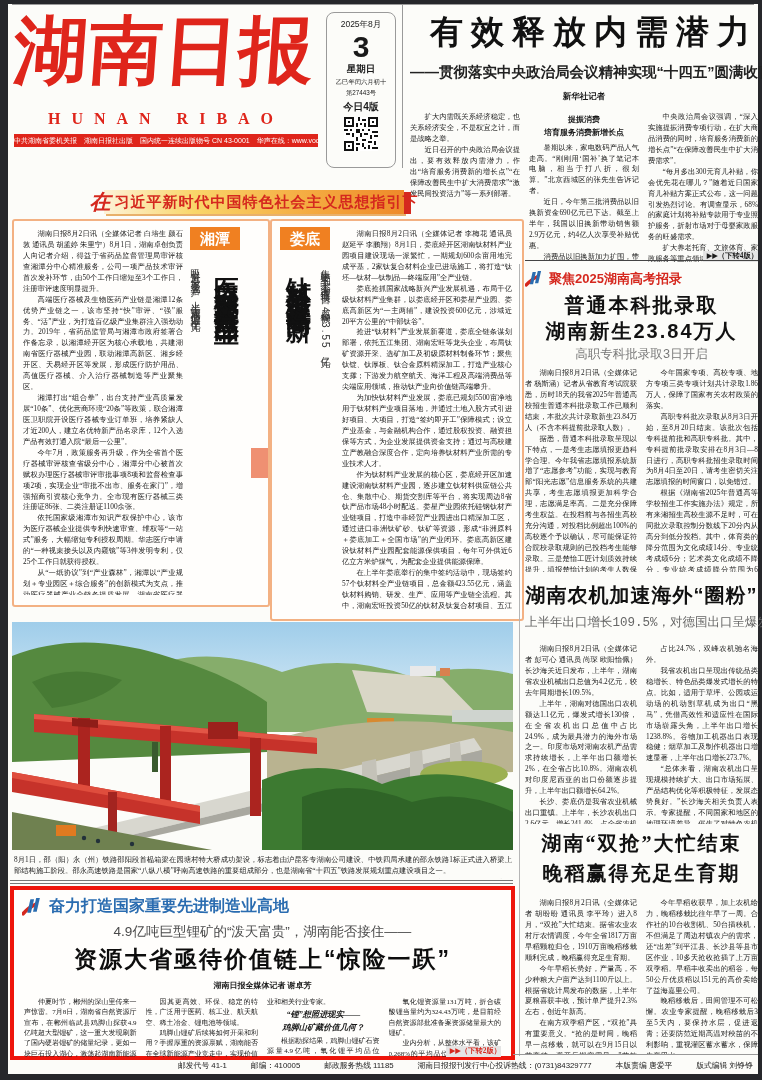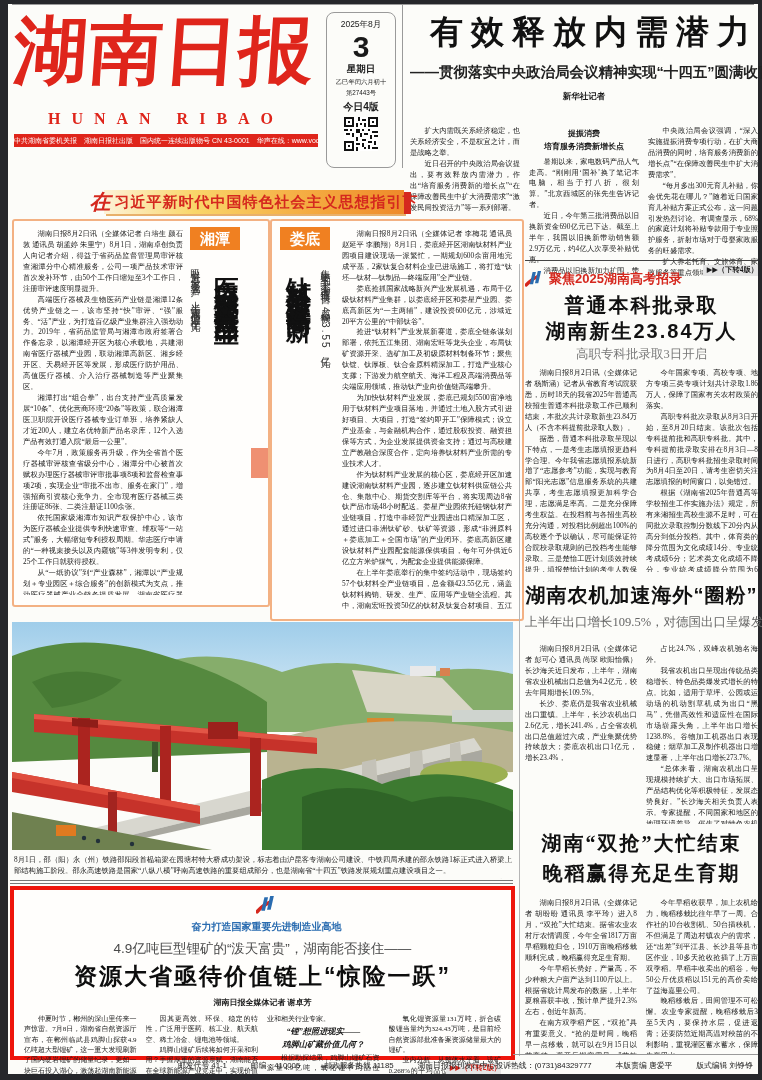--- a/index.html
+++ b/index.html
@@ -53,33 +53,33 @@
   .vsub{writing-mode:vertical-rl;font-size:10px;color:#333;letter-spacing:2px;
         font-family:"Liberation Sans",sans-serif;}
   .boxbody{font-size:7.3px;line-height:1.5;text-align:justify;overflow:hidden;}
   .salmon{background:#ef9072;}
   
   .sec-rule{background:#444;height:1px;}
   .sechead{display:flex;align-items:center;gap:5px;font-family:"Liberation Sans",sans-serif;
            font-weight:bold;font-size:13px;color:#d5281e;white-space:nowrap;}
   .h2a{font-family:"Liberation Sans",sans-serif;font-weight:bold;font-size:20px;text-align:center;
        letter-spacing:2px;white-space:nowrap;color:#111;}
-  .h2sub{font-size:12.5px;color:#777;text-align:center;font-family:Liberation Serif, serif;
+  .h2sub{font-size:12.5px;color:#777;text-align:center;font-family:Liberation Mono, monospace;
          white-space:nowrap;}
   .h2serif{font-weight:bold;font-size:20px;text-align:center;letter-spacing:2px;
            white-space:nowrap;color:#111;}
   
   .photo{display:block;}
   .caption{font-size:7.3px;line-height:1.55;text-align:justify;color:#222;}
   .credit{float:right;}
   .dblrule{border-top:1px solid #777;border-bottom:1px solid #777;height:2px;}
   
   .redbox{border:4px solid #ee150b;background:#fffefc;}
   .bluehead{display:flex;align-items:center;gap:6px;font-family:"Liberation Sans",sans-serif;
-            font-weight:bold;font-size:10px;color:#2a6cb0;white-space:nowrap;flex-direction:column;}
+            font-weight:bold;font-size:16px;color:#2a6cb0;white-space:nowrap;}
   .kicker{text-align:center;font-size:13.5px;color:#4a4a4a;
           font-family:"Liberation Sans",sans-serif;white-space:nowrap;}
   .feat-title{text-align:center;font-family:"Liberation Sans",sans-serif;font-weight:bold;
               font-size:23px;letter-spacing:2px;white-space:nowrap;color:#0d0d0d;}
   .subhead2{font-weight:bold;font-style:italic;text-align:center;font-size:8.2px;line-height:1.5;
             white-space:pre-line;margin:2px 0;}
   .smallcol{font-size:7px;line-height:1.48;}
   
   .footer{display:flex;justify-content:space-between;font-size:7.8px;color:#222;
           font-family:"Liberation Sans",sans-serif;white-space:nowrap;}
@@ -110,21 +110,21 @@
         <path fill="#111" d="M0 0h5v5H0zM12 0h5v5h-5zM0 12h5v5H0zM1 1v3h3V1zM13 1v3h3V1zM1 13v3h3V13zM2 2h1v1H2zM14 2h1v1h-1zM2 14h1v1H2zM7 0h1v2H7zM9 1h2v1H9zM6 3h1v2H6zM8 3h1v1H8zM10 3h1v2h-1zM0 6h2v1H0zM3 6h1v1H3zM6 6h2v2H6zM9 6h1v1H9zM12 6h1v1h-1zM14 7h3v1h-3zM1 8h2v1H1zM4 8h1v2H4zM8 8h1v2H8zM10 8h2v1h-2zM13 9h1v2h-1zM15 9h2v1h-2zM6 10h1v2H6zM9 11h2v1H9zM12 12h2v1h-2zM15 12h1v2h-1zM6 13h2v1H6zM9 13h1v2H9zM12 14h1v2h-1zM14 15h3v1h-3zM6 15h1v2H6zM10 15h1v1h-1z"></path>
       </svg>
     </div>
 
     <div class="abs rule" style="left:394px;top:0;width:1px;height:164px;"></div>
 
     <div class="abs" style="left:402px;top:6px;width:348px;height:252px;">
       <div class="lead-title">有效释放内需潜力</div>
       <div class="lead-sub" style="margin-top:8px;">——贯彻落实中央政治局会议精神实现“十四五”圆满收官述评</div>
       <div class="byline" style="margin-top:9px;">新华社记者</div>
-      <div class="cols" style="margin-top:23px;height:150px;">
+      <div class="cols" style="margin-top:9px;height:150px;">
         <div class="col">
             <div>
               <p class="para">扩大内需既关系经济稳定，也关系经济安全，不是权宜之计，而是战略之举。</p>
               <p class="para">近日召开的中央政治局会议提出，要有效释放内需潜力，作出“培育服务消费新的增长点”“在保障改善民生中扩大消费需求”“激发民间投资活力”等一系列部署。</p>
             </div>
           </div>
         <div class="col">
           <div class="colhead">提振消费
 培育服务消费新增长点</div>
           <div>
@@ -213,20 +213,21 @@
           </div>
         </div>
     </div>
 
     <div class="abs h2a" style="left:517px;top:578px;width:233px;letter-spacing:1px;">湖南农机加速海外“圈粉”</div>
     <div class="abs h2sub" style="left:517px;top:610px;width:233px;color:#666;">上半年出口增长109.5%，对德国出口呈爆发式增长</div>
     <div class="abs cols" style="left:517px;top:640px;width:233px;height:180px;">
       <div class="col">
           <div>
             <p class="para">湖南日报8月2日讯（全媒体记者 彭可心 通讯员 尚琛 欧阳怡佩）长沙海关近日发布，上半年，湖南省农业机械出口总值为4.2亿元，较去年同期增长109.5%。</p>
+            <p class="para">上半年，湖南对德国出口农机额达1.1亿元，爆发式增长130倍，在全省农机出口总值中占比24.9%，成为最具潜力的海外市场之一。印度市场对湖南农机产品需求持续增长，上半年出口额增长2%，在全省占比10.8%。湖南农机对印度尼西亚的出口份额逐步提升，上半年出口额增长64.2%。</p>
             <p class="para">长沙、娄底仍是我省农业机械出口重镇。上半年，长沙农机出口2.6亿元，增长241.4%，占全省农机出口总值超过六成，产业集聚优势持续放大；娄底农机出口1亿元，增长23.4%，</p>
           </div>
         </div>
       <div class="col">
           <div>
             <p class="para">占比24.7%，双峰农机驰名海外。</p>
             <p class="para">我省农机出口呈现出传统品类稳增长、特色品类爆发式增长的特点。比如，适用于草坪、公园或运动场的机动割草机成为出口“黑马”，凭借高效性和适应性在国际市场崭露头角，上半年出口增长1238.8%。谷物加工机器出口表现稳健；烟草加工及制作机器出口增速显著，上半年出口增长273.7%。</p>
             <p class="para">“总体来看，湖南农机出口呈现规模持续扩大、出口市场拓展、产品结构优化等积极特征，发展态势良好。”长沙海关相关负责人表示。专家提醒，不同国家和地区的地理环境差异，催生了对特色农机的需求。湖南省研发的丘陵山区专用农机、农用无人机等特色产品，可凭借多样性和适配性加快打开更多海外市场。</p>
           </div>
         </div>

